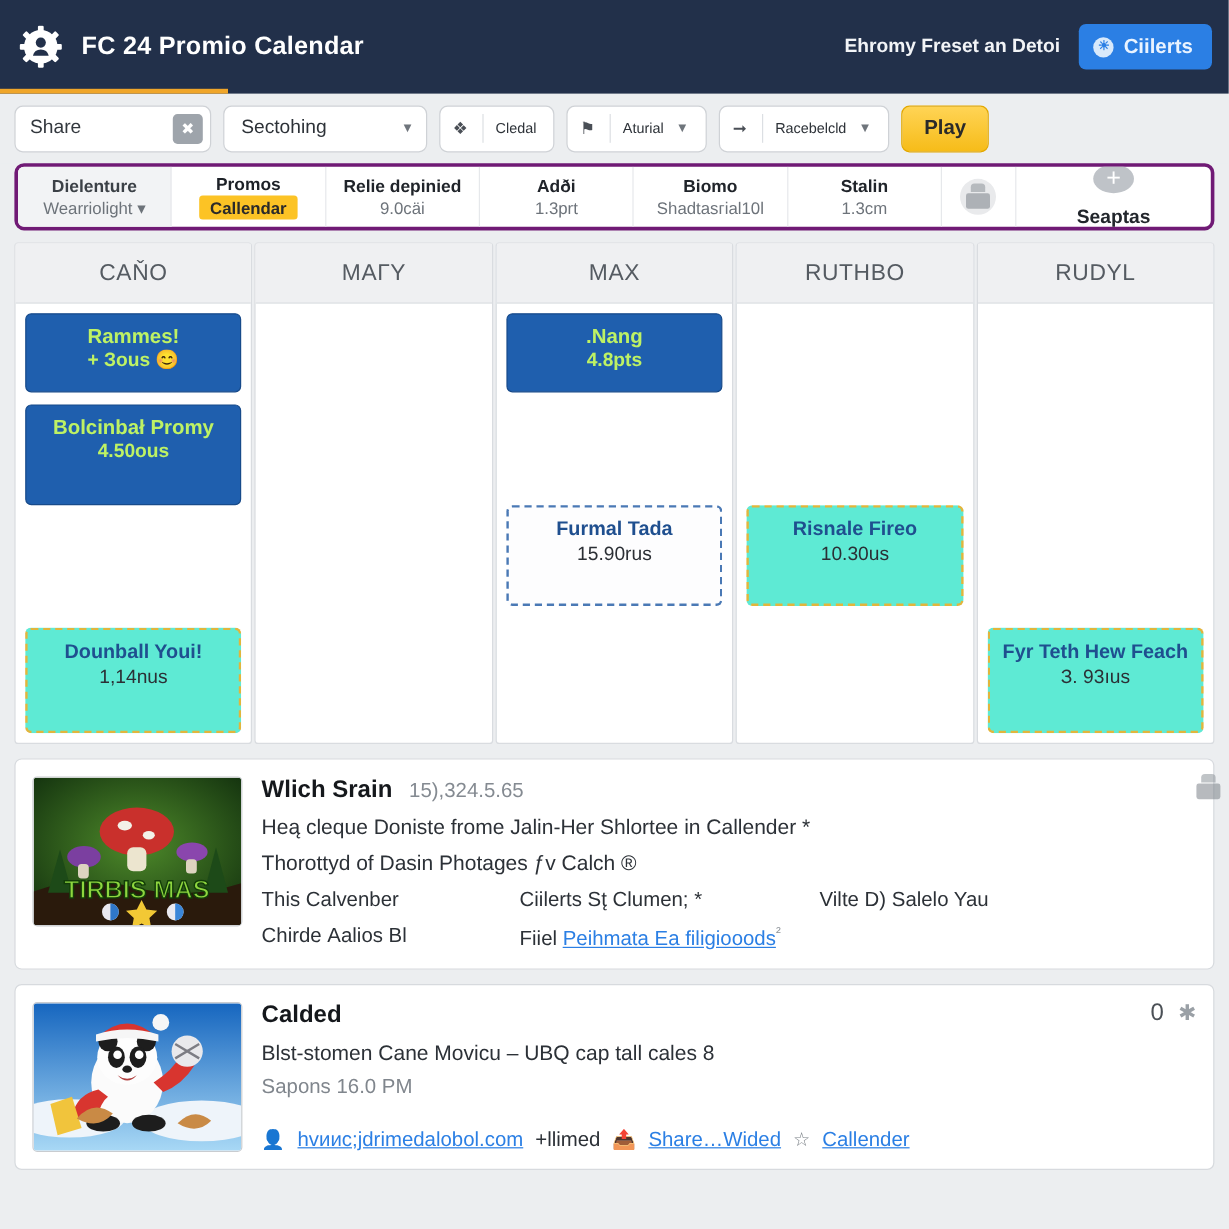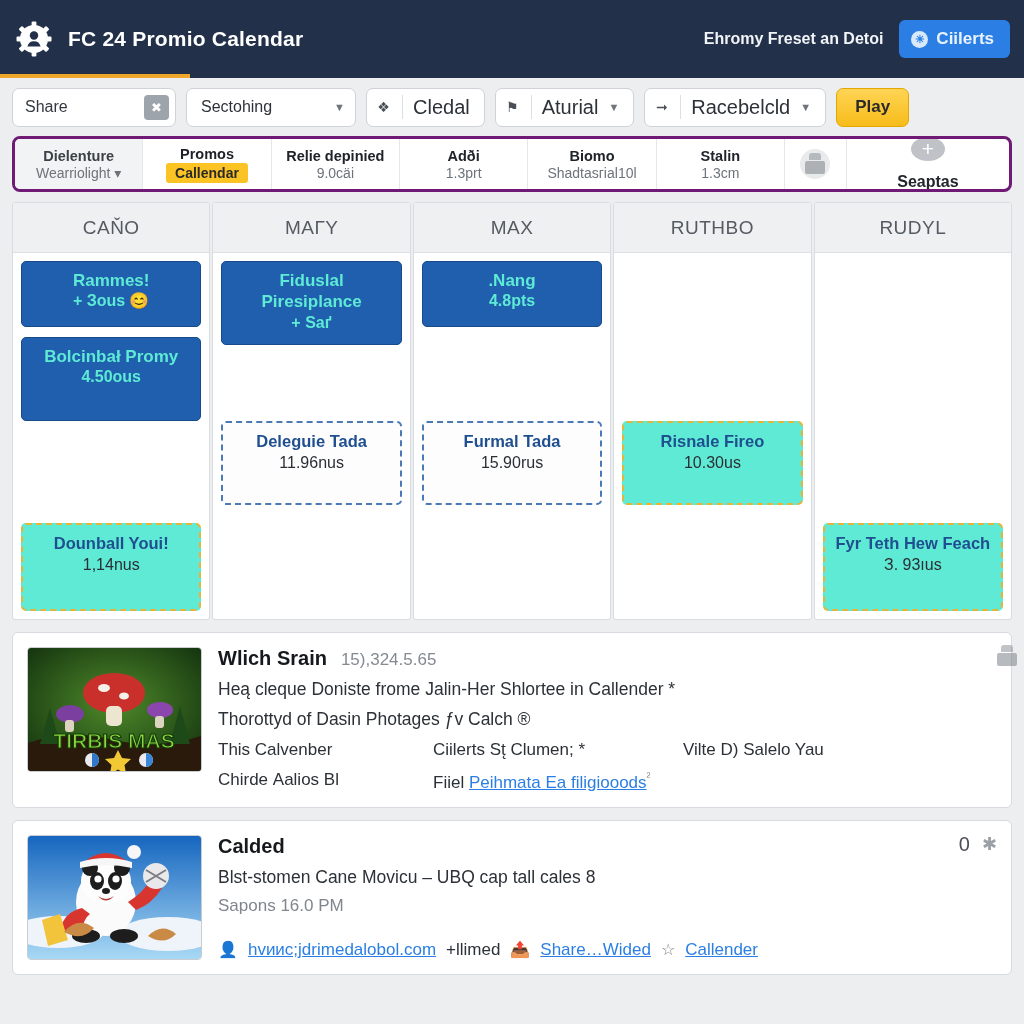--- a/index.html
+++ b/index.html
@@ -68,21 +68,21 @@
     background: #9ea4ab; color: #fff; font-size: 13px;
     display: flex; align-items: center; justify-content: center;
   }
   .select-field {
     width: 170px; padding: 0 10px 0 14px;
     justify-content: space-between; font-size: 16px;
   }
   .caret { color: #6f757c; font-size: 11px; }
   .icon-field { padding: 0 14px 0 8px; gap: 10px; }
   .icon-field .mini-icon { font-size: 14px; color: #4a4f56; width: 17px; text-align: center; }
-  .icon-field .lbl { font-size: 20px; }
+  .icon-field .lbl { font-size: 12px; }
   .divider-v { width: 1px; height: 24px; background: #dcdfe3; }
   .play-btn {
     background: linear-gradient(#ffd455, #f6bc19);
     border: 1px solid #e3a800; border-radius: 7px;
     height: 39px; padding: 0 18px; font-size: 17px; font-weight: bold;
     color: #2a2a2a; cursor: pointer;
     display: flex; align-items: center;
   }
 
   
@@ -137,21 +137,21 @@
     display: flex; align-items: center; justify-content: center;
     font-size: 19px; color: #555b62; letter-spacing: .5px;
   }
   .col-body { position: relative; flex: 1 1 auto; padding: 8px; }
   .evt {
     position: absolute; left: 8px; right: 8px;
     border-radius: 5px; padding: 8px 6px;
     text-align: center; cursor: pointer;
   }
   .evt.solid {
-    background: #1f5fae; border: 1px solid #174a8a; color: #5eead4;
+    background: #1f5fae; border: 1px solid #174a8a; color: #bef264;
   }
   .evt.solid .n { font-size: 17px; font-weight: bold; line-height: 1.25; }
   .evt.solid .v { font-size: 16px; font-weight: bold; line-height: 1.3; }
   .evt.dashed-blue {
     background: #fdfdfe; border: 2px dashed #4a79b5; color: #1f4f8f;
   }
   .evt.dashed-gold {
     background: #5eead4; border: 2px dashed #e2b53c; color: #1f4f8f;
   }
   .evt.dashed-blue .n, .evt.dashed-gold .n {
@@ -331,30 +331,20 @@
         </div>
         <div class="evt dashed-gold" style="top:270px;height:88px">
           <div class="n">Dounball Youi!</div>
           <div class="v">1,14nus</div>
         </div>
       </div>
     </div>
 
     <div class="col">
       <div class="col-head">MAГY</div>
-      <div class="col-body">
-        <div class="evt solid" style="top:8px;height:84px">
-          <div class="n">Fiduslal Piresiplance</div>
-          <div class="v">+ Saґ</div>
-        </div>
-        <div class="evt dashed-blue" style="top:168px;height:84px">
-          <div class="n">Deleguie Tada</div>
-          <div class="v">11.96nus</div>
-        </div>
-      </div>
     </div>
 
     <div class="col">
       <div class="col-head">MAX</div>
       <div class="col-body">
         <div class="evt solid" style="top:8px;height:66px">
           <div class="n">.Nang</div>
           <div class="v">4.8pts</div>
         </div>
         <div class="evt dashed-blue" style="top:168px;height:84px">

